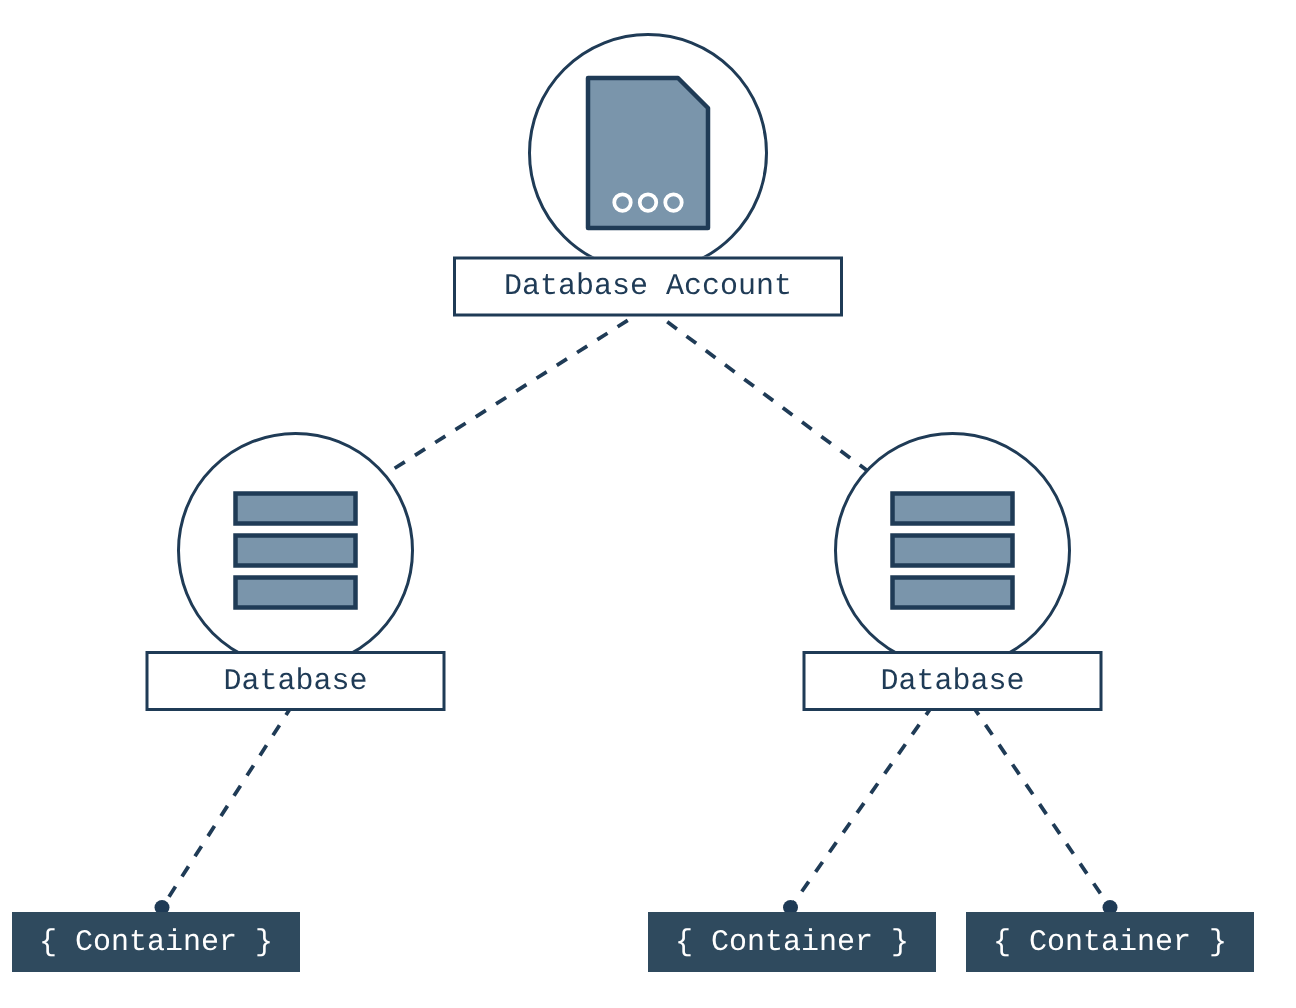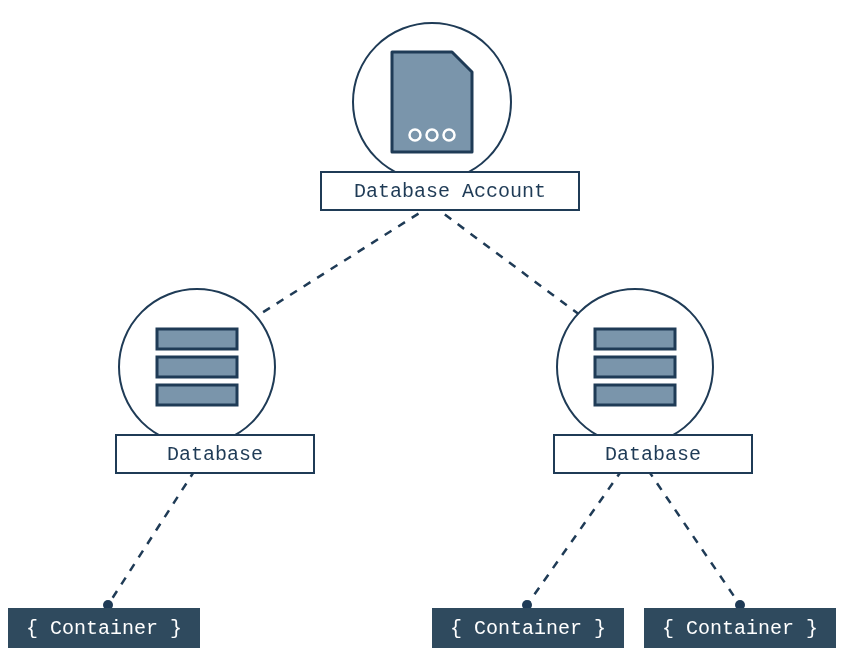--- a/index.html
+++ b/index.html
@@ -37,21 +37,20 @@
     position: absolute;
     background: #ffffff;
     border: 2.5px solid #1f3b56;
     color: #1f3b56;
     font-size: 20px;
     font-weight: 500;
     display: flex;
     align-items: center;
     justify-content: center;
     padding: 0 10px;
-    margin-left: 18px;
   }
   .container-box {
     position: absolute;
     background: #2f4a5e;
     color: #ffffff;
     font-size: 20px;
     font-weight: 500;
     display: flex;
     align-items: center;
     justify-content: center;

